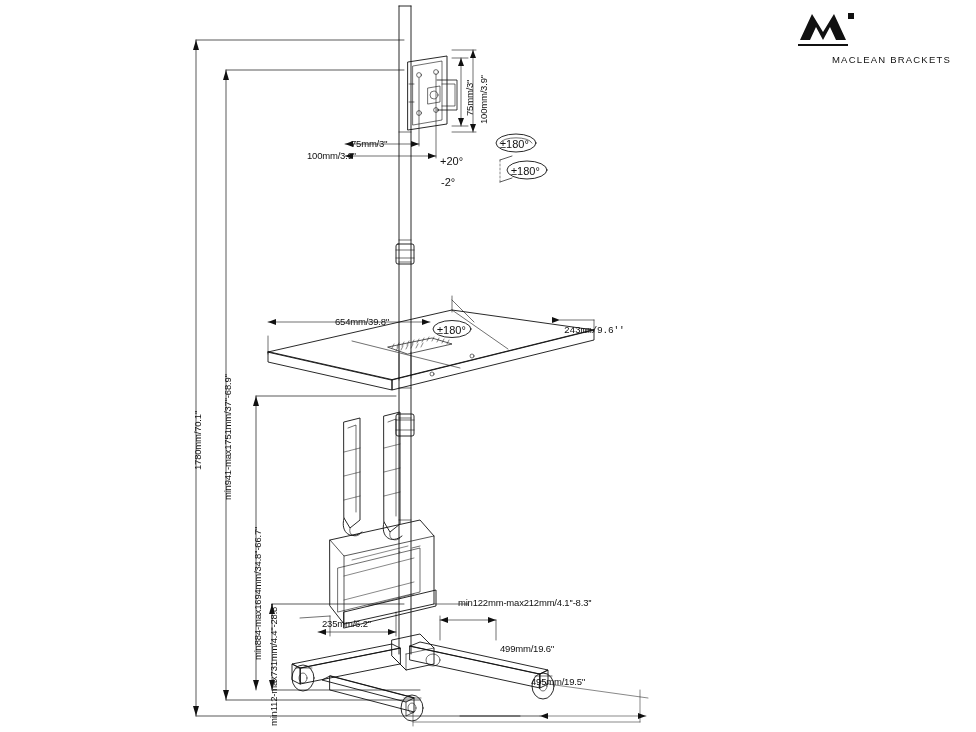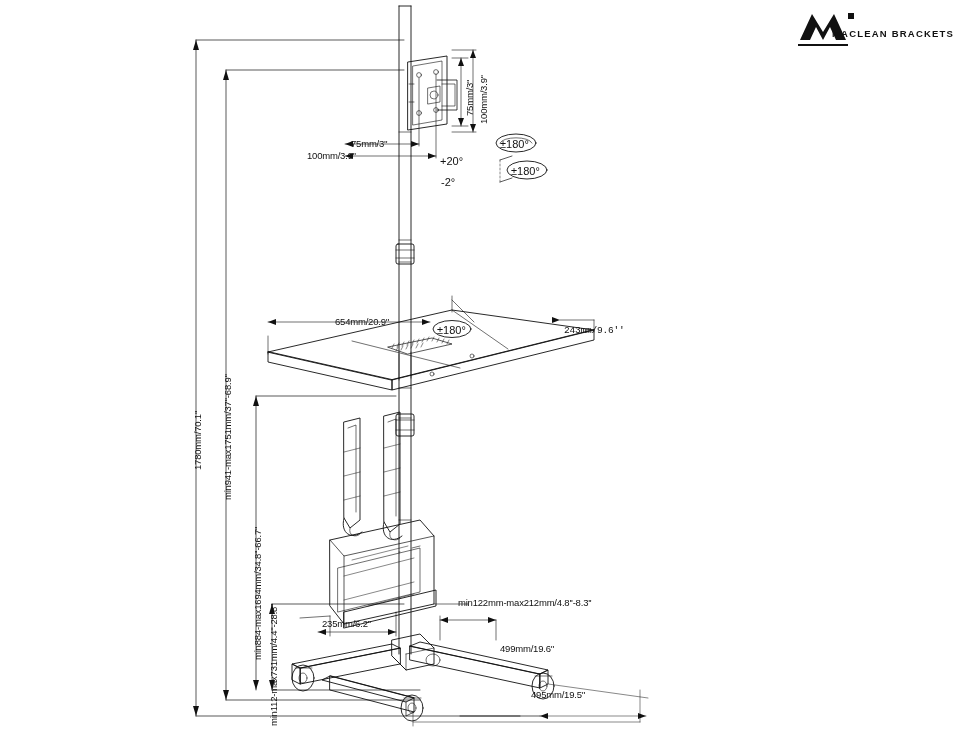--- a/index.html
+++ b/index.html
@@ -36,23 +36,23 @@
   .brand {
     position: absolute;
     right: 18px;
     top: 10px;
     width: 168px;
     height: 46px;
   }
   .brand-name {
     position: absolute;
     left: 42px;
-    top: 18px;
+    top: 44px;
     font-size: 9.5px;
-    font-weight: bold;
+    font-weight: normal;
     letter-spacing: 1.2px;
     color: #111111;
     white-space: nowrap;
   }
   .angle-txt {
     position: absolute;
     font-size: 11px;
     color: #111;
     white-space: nowrap;
   }
@@ -329,27 +329,27 @@
   <div class="dim-label vert" style="left:192px; top:470px;">1780mm/70.1''</div>
   <div class="dim-label vert" style="left:222px; top:500px;">min941-max1751mm/37''-68.9''</div>
   <div class="dim-label vert" style="left:252px; top:660px;">min884-max1694mm/34.8''-66.7''</div>
   <div class="dim-label vert" style="left:268px; top:726px;">min112-max731mm/4.4''-28.8''</div>
 
   <div class="dim-label" style="left:351px; top:138px;">75mm/3''</div>
   <div class="dim-label" style="left:307px; top:150px;">100mm/3.9''</div>
   <div class="dim-label vert" style="left:464px; top:116px;">75mm/3''</div>
   <div class="dim-label vert" style="left:478px; top:124px;">100mm/3.9''</div>
 
-  <div class="dim-label" style="left:335px; top:316px;">654mm/20.9''</div>
+  <div class="dim-label" style="left:335px; top:316px;">654mm/39.8''</div>
   <div class="dim-label" style="left:564px; top:325px;font-family:Liberation Mono, monospace;">243mm/9.6''</div>
 
-  <div class="dim-label" style="left:458px; top:597px;">min122mm-max212mm/4.8''-8.3''</div>
+  <div class="dim-label" style="left:458px; top:597px;">min122mm-max212mm/4.1''-8.3''</div>
   <div class="dim-label" style="left:322px; top:618px;">235mm/6.2''</div>
   <div class="dim-label" style="left:500px; top:613px;margin-top:30px;">499mm/19.6''</div>
-  <div class="dim-label" style="left:531px; top:676px;margin-top:13px;">495mm/19.5''</div>
+  <div class="dim-label" style="left:531px; top:676px;">495mm/19.5''</div>
 
   <div class="angle-txt" style="left:500px; top:138px;">±180°</div>
   <div class="angle-txt" style="left:511px; top:165px;">±180°</div>
   <div class="angle-txt" style="left:437px; top:324px;">±180°</div>
   <div class="angle-txt" style="left:440px; top:155px;">+20°</div>
   <div class="angle-txt" style="left:441px; top:176px;">-2°</div>
 
 </div>
 
 </body></html>

